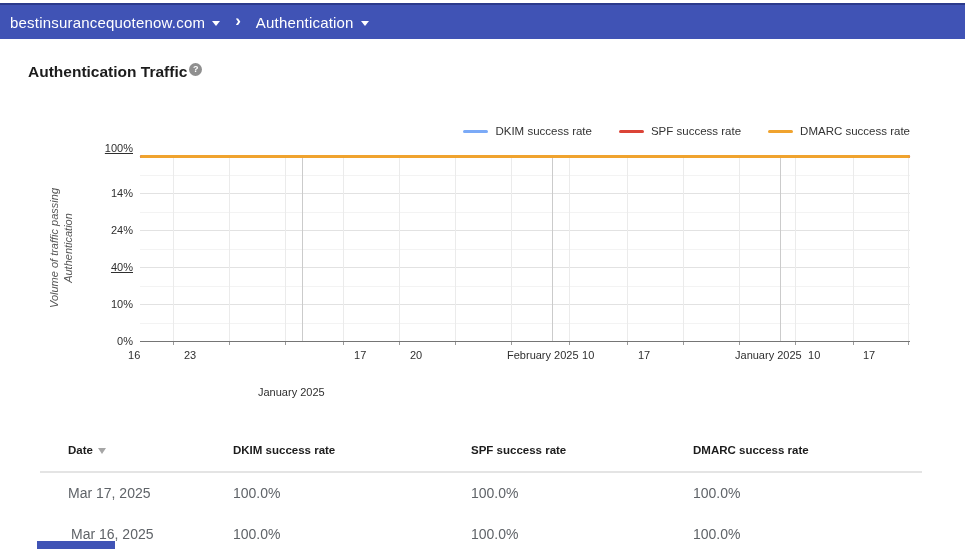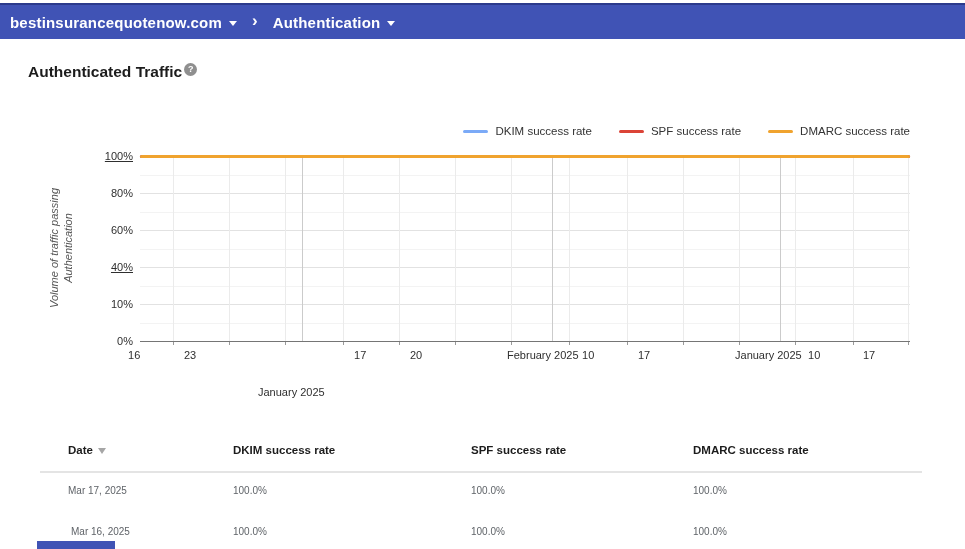--- a/index.html
+++ b/index.html
@@ -8,21 +8,21 @@
     background:#ffffff;
     font-family:"Liberation Sans","DejaVu Sans",sans-serif;
   }
   
   .topbar{
     position:absolute;left:0;top:3px;width:965px;height:36px;
     background:#4053B5;border-top:2px solid #2c3a8c;box-sizing:border-box;
     display:flex;align-items:center;padding-left:10px;
   }
   .crumb{display:flex;align-items:center;color:#ffffff;font-size:15px;
-    font-weight:700;letter-spacing:.2px;cursor:pointer;}
+    font-weight:400;letter-spacing:.2px;cursor:pointer;}
   .caret{width:0;height:0;border-left:4px solid transparent;
     border-right:4px solid transparent;border-top:5px solid #ffffff;
     margin-left:7px;margin-top:2px;}
   .crumb-sep{color:#ffffff;font-size:17px;font-weight:700;margin:0 15px;
     transform:translateY(-1px);}
   
   .page-title{position:absolute;left:28px;top:63px;font-size:15.5px;
     font-weight:700;color:#1c1c1c;}
   .help-icon{display:inline-block;width:13px;height:13px;border-radius:50%;
     background:#8f8f8f;color:#ffffff;font-size:9px;font-weight:700;
@@ -51,42 +51,42 @@
     font-size:11px;line-height:14px;color:#555555;}
   
   .table{position:absolute;left:0;top:430px;width:965px;height:119px;}
   .th{position:absolute;top:14px;font-size:11.5px;font-weight:700;
     color:#1c1c1c;white-space:nowrap;cursor:pointer;}
   .sort-icon{display:inline-block;width:0;height:0;margin-left:5px;
     border-left:4px solid transparent;border-right:4px solid transparent;
     border-top:6px solid #a6a6a6;vertical-align:middle;}
   .table-divider{position:absolute;top:41px;left:40px;width:882px;height:2px;
     background:#e4e4e4;}
-  .td{position:absolute;font-size:10px;color:#5f6368;white-space:nowrap;}
+  .td{position:absolute;font-size:14px;color:#5f6368;white-space:nowrap;}
   
   .partial-bottom{position:absolute;left:37px;top:541px;width:78px;height:8px;
     background:#4053B5;}
 </style>
 </head>
 <body>
 
 <div class="topbar">
   <div class="crumb">
     <span>bestinsurancequotenow.com</span>
     <span class="caret"></span>
   </div>
   <span class="crumb-sep">›</span>
   <div class="crumb">
     <span>Authentication</span>
     <span class="caret"></span>
   </div>
 </div>
 
 <div class="page-title">
-  <span>Authenticated Traffic</span><span class="help-icon">?</span>
+  <span>Authentication Traffic</span><span class="help-icon">?</span>
 </div>
 
 <div class="chart">
   <div class="legend" id="legend">
       <div class="legend-entry">
         <div class="legend-swatch" style="background: rgb(123, 170, 247);"></div>
         <div class="legend-label">DKIM success rate</div>
       </div>
       <div class="legend-entry">
         <div class="legend-swatch" style="background: rgb(219, 68, 55);"></div>
@@ -95,23 +95,23 @@
       <div class="legend-entry">
         <div class="legend-swatch" style="background: rgb(240, 163, 46);"></div>
         <div class="legend-label">DMARC success rate</div>
       </div>
     </div>
   <div class="ytitle" id="ytitle">
       <div>Volume of traffic passing</div>
       <div>Authentication</div>
     </div>
   <div id="ylabels">
-      <div class="ylab" style="top: 40px; text-decoration: underline;">100%</div>
-      <div class="ylab" style="top: 77px;">80%</div>
-      <div class="ylab" style="top: 114px;">60%</div>
+      <div class="ylab" style="top: 32px; text-decoration: underline;">100%</div>
+      <div class="ylab" style="top: 77px;">14%</div>
+      <div class="ylab" style="top: 114px;">24%</div>
       <div class="ylab" style="top: 151px; text-decoration: underline;">40%</div>
       <div class="ylab" style="top: 188px;">10%</div>
       <div class="ylab" style="top: 225px;">0%</div>
     </div>
   <div id="xlabels">
       <div class="xlab" style="left: 128.033px;">16</div>
       <div class="xlab" style="left: 184.012px;">23</div>
       <div class="xlab" style="left: 258.009px; margin-top: 37px;">January 2025</div>
       <div class="xlab" style="left: 354.028px;">17</div>
       <div class="xlab" style="left: 410.007px;">20</div>

